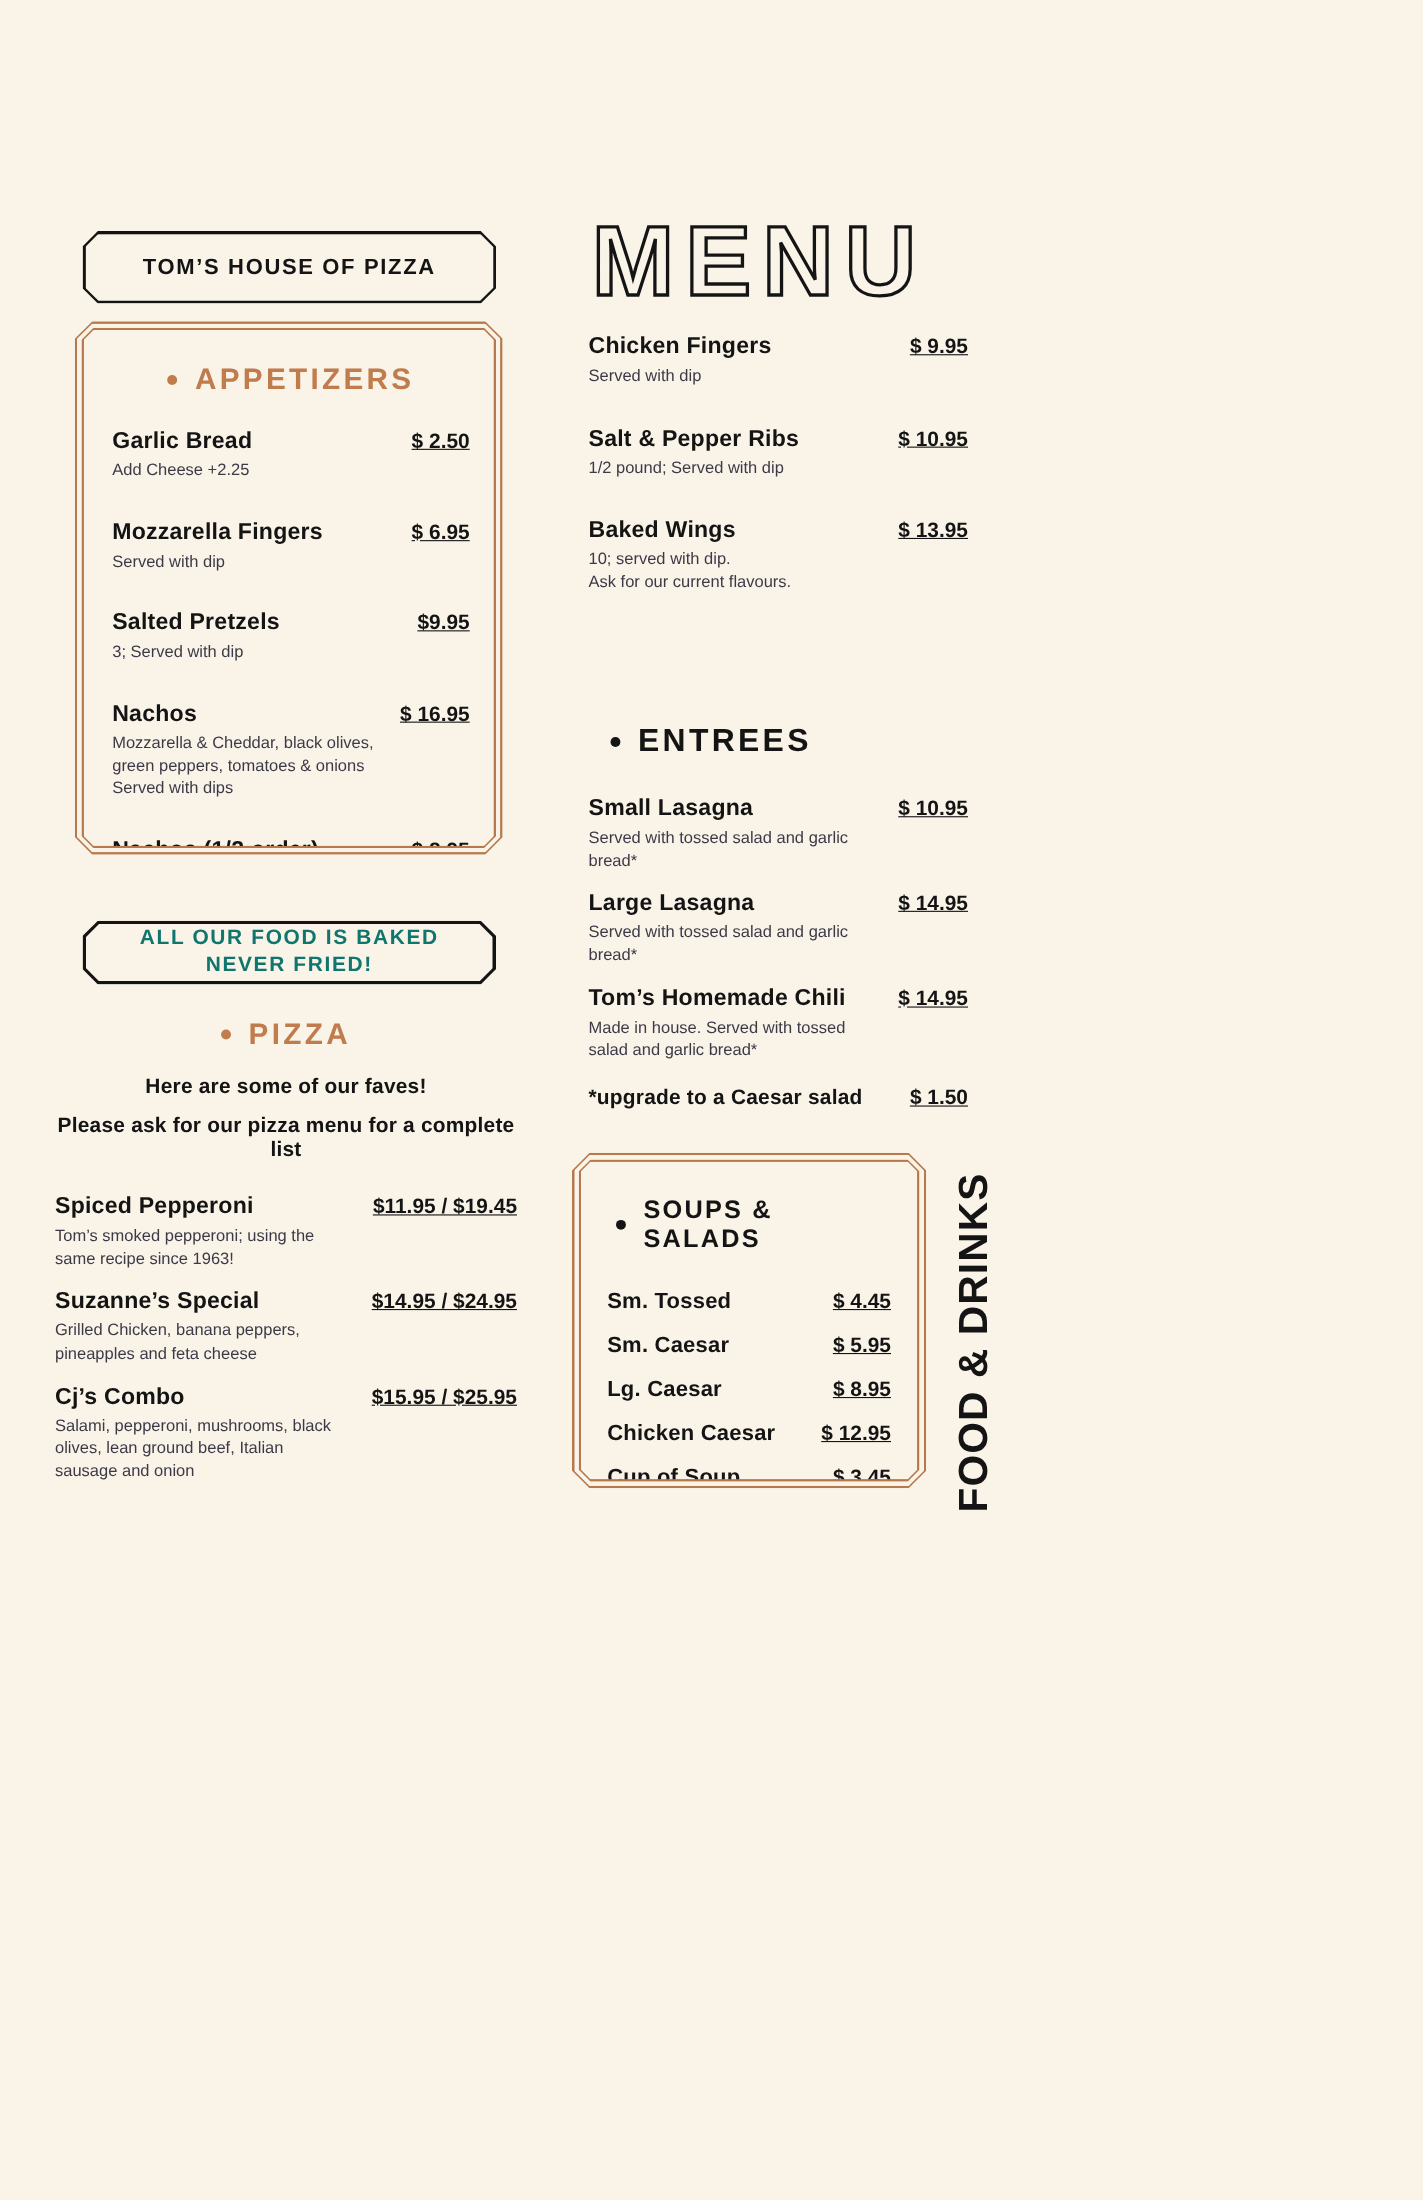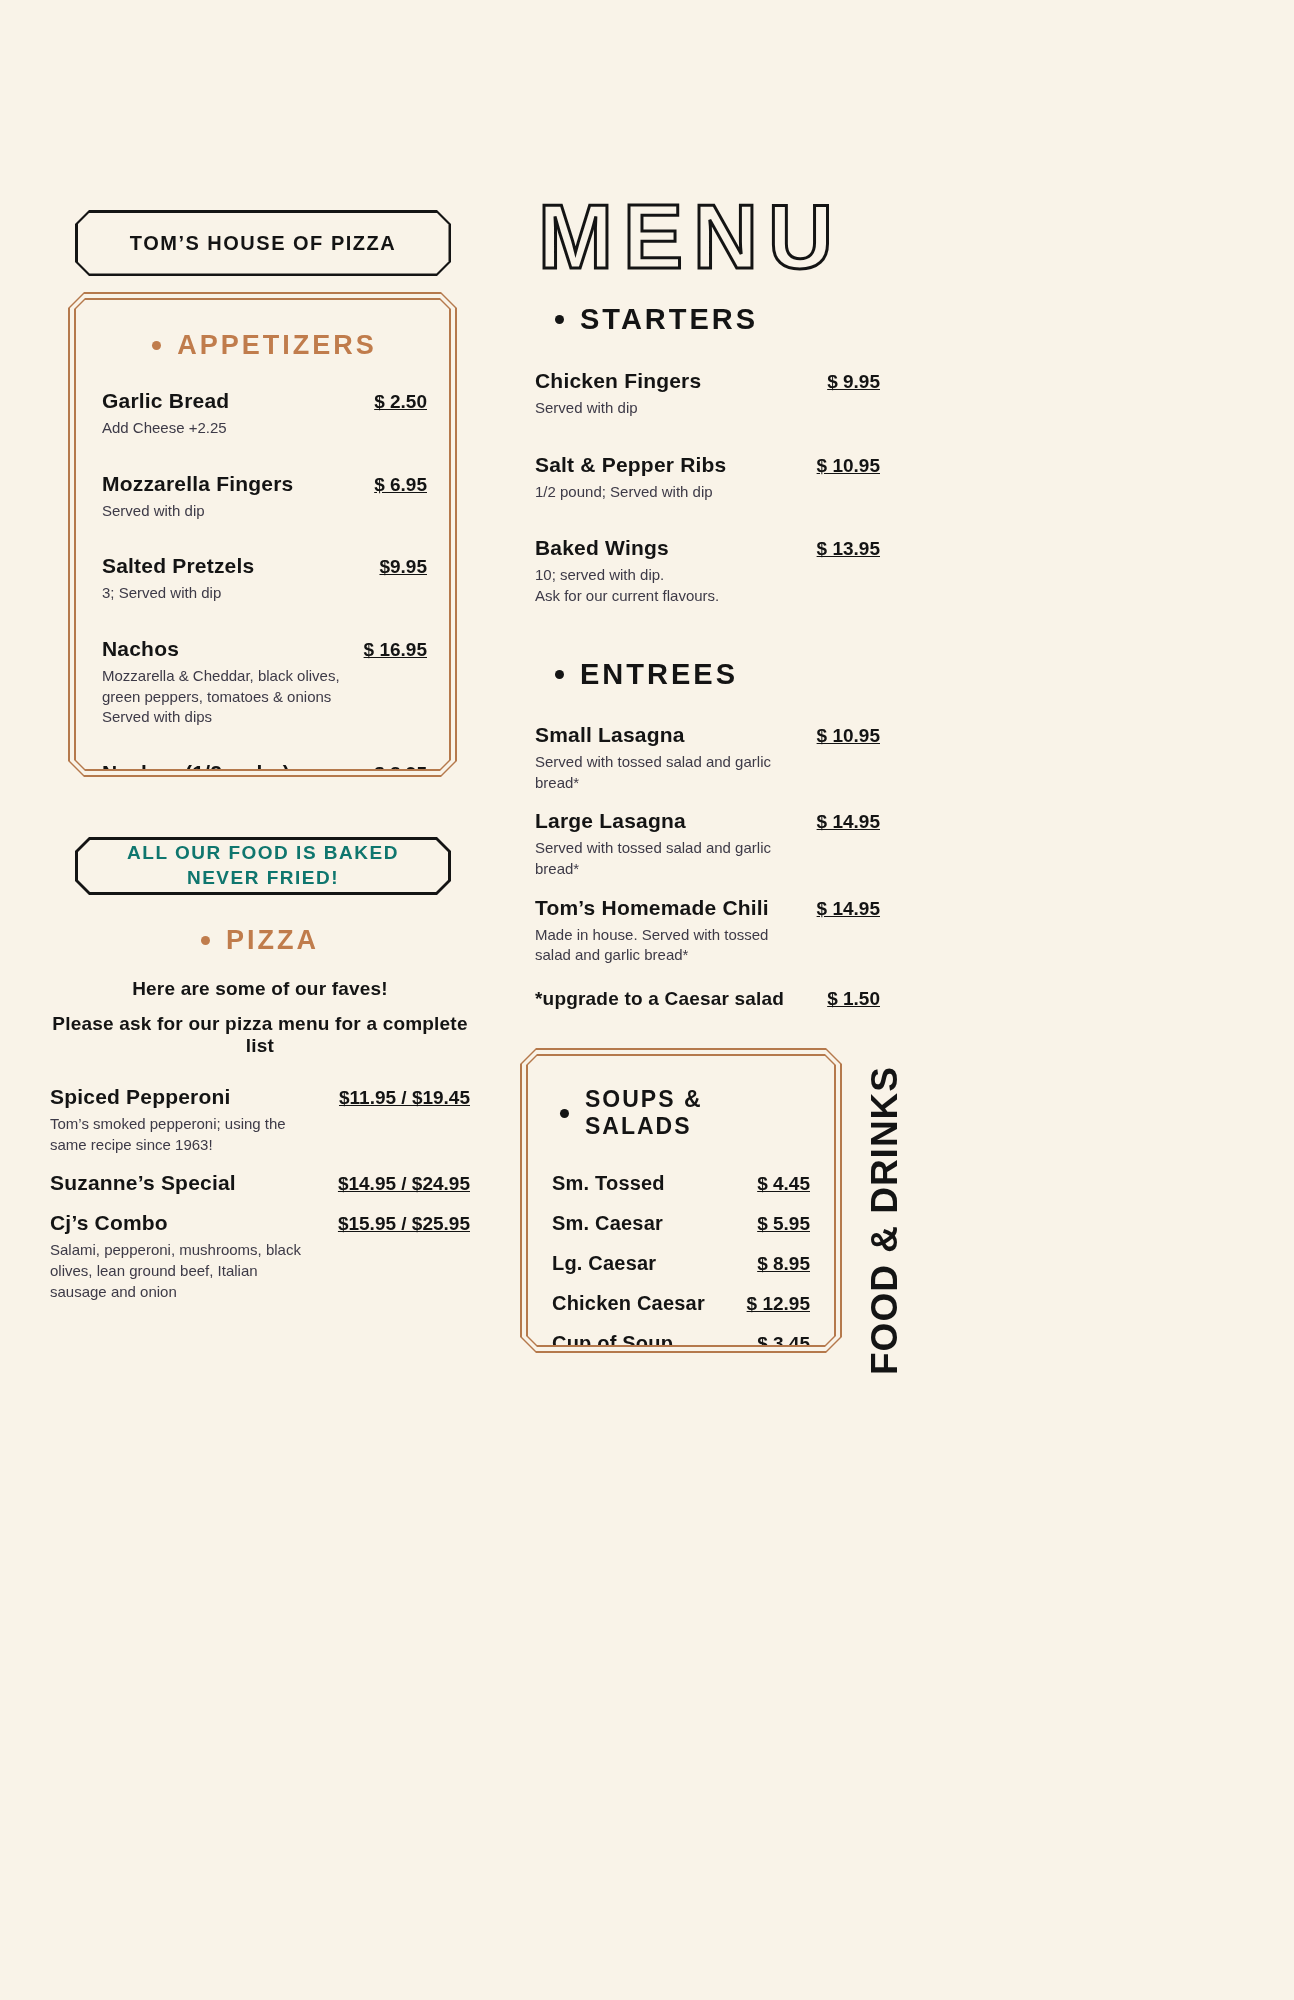--- a/index.html
+++ b/index.html
@@ -172,38 +172,36 @@
           <span class="item-price">$11.95 / $19.45</span>
         </div>
         <div class="item-desc">Tom’s smoked pepperoni; using the
 same recipe since 1963!</div>
       </div>
       <div class="menu-item">
         <div class="row">
           <span class="item-name">Suzanne’s Special</span>
           <span class="item-price">$14.95 / $24.95</span>
         </div>
+        <div class="item-desc">Grilled Chicken, banana peppers,
+pineapples and feta cheese</div>
       </div>
       <div class="menu-item">
         <div class="row">
           <span class="item-name">Cj’s Combo</span>
           <span class="item-price">$15.95 / $25.95</span>
         </div>
         <div class="item-desc">Salami, pepperoni, mushrooms, black
 olives, lean ground beef, Italian
 sausage and onion</div>
       </div>
     </div>
   </div>
 
   <div class="abs" id="starters">
-    <div class="sec-head">
-      <span class="dot"></span>
-      <span>STARTERS</span>
-    </div>
 
     <div class="menu-item">
       <div class="row">
         <span class="item-name">Chicken Fingers</span>
         <span class="item-price">$ 9.95</span>
       </div>
       <div class="item-desc">Served with dip</div>
     </div>
     <div class="menu-item">
       <div class="row">

